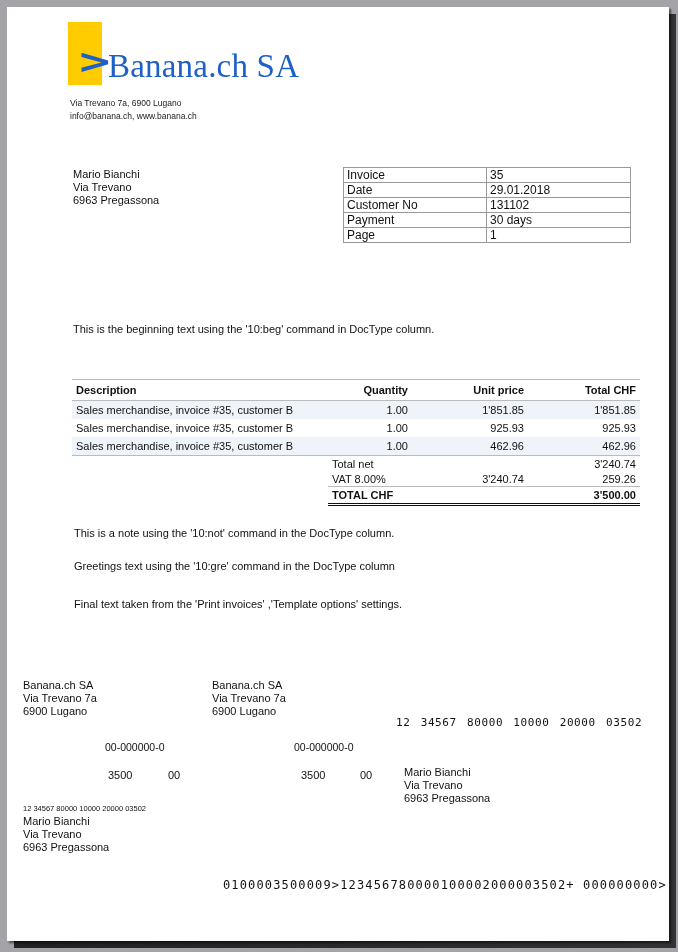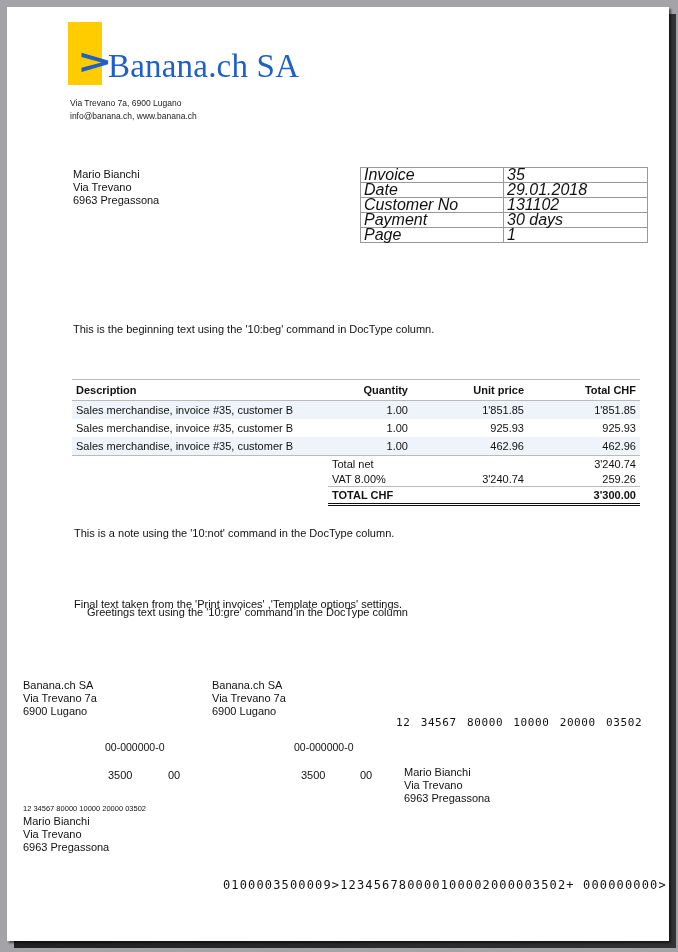--- a/index.html
+++ b/index.html
@@ -22,21 +22,21 @@
   
   .logo-block { left: 61px; top: 15px; width: 34px; height: 63px; background: #ffcc00; }
   .logo-chev { left: 70px; top: 34px; font-family: "DejaVu Sans", sans-serif; font-weight: bold; font-size: 34px; color: #1e5fc8; line-height: 40px; transform: scaleX(1.25); transform-origin: left; }
   .logo-text { left: 101px; top: 41px; font-family: "Liberation Serif", serif; font-size: 33px; color: #1e5fc8; line-height: 36px; letter-spacing: 0.2px; }
   .sender { left: 63px; top: 90px; font-size: 8.5px; line-height: 13px; color: #222; }
   .small-line { display: block; }
   
   .addr { font-size: 11px; line-height: 13px; color: #111; }
   .addr span { display: block; }
   
-  .info { left: 353px; top: 160px; border-collapse: collapse; font-size: 16px; font-style: italic; }
+  .info { left: 336px; top: 160px; border-collapse: collapse; font-size: 12px; }
   .info td { border: 1px solid #999; height: 14px; padding: 0 3px; line-height: 14px; }
   .info td.k { width: 136px; }
   .info td.v { width: 137px; }
   .text { font-size: 11px; line-height: 13px; color: #111; }
   
   .lines { left: 65px; top: 372px; width: 568px; border-collapse: collapse; font-size: 11px; }
   .lines th { font-weight: bold; height: 20px; text-align: right; padding: 0 4px; border-top: 1px solid #bbb; border-bottom: 1px solid #bbb; }
   .lines th.l { text-align: left; }
   .lines td { height: 18px; padding: 0 4px; text-align: right; }
   .lines td.l { text-align: left; margin-left: 16px; }
@@ -136,27 +136,27 @@
     <tr class="tot">
       <td class="blank"></td>
       <td class="l">VAT 8.00%</td>
       <td>3'240.74</td>
       <td>259.26</td>
     </tr>
     <tr class="grand">
       <td class="blank" style="border:none;"></td>
       <td class="l">TOTAL CHF</td>
       <td></td>
-      <td>3'300.00</td>
+      <td>3'500.00</td>
     </tr>
   </tbody>
     </table>
 
   <div class="abs text" style="left:67px; top:520px;">This is a note using the '10:not' command in the DocType column.</div>
-  <div class="abs text" style="left:80px; top:553px;margin-top:46px;">Greetings text using the '10:gre' command in the DocType column</div>
+  <div class="abs text" style="left:67px; top:553px;">Greetings text using the '10:gre' command in the DocType column</div>
   <div class="abs text" style="left:67px; top:591px;">Final text taken from the 'Print invoices' ,'Template options' settings.</div>
 
   <div class="abs addr" style="left:16px; top:672px;">
     <span>Banana.ch SA</span>
     <span>Via Trevano 7a</span>
     <span>6900 Lugano</span>
   </div>
   <div class="abs addr" style="left:205px; top:672px;">
     <span>Banana.ch SA</span>
     <span>Via Trevano 7a</span>

